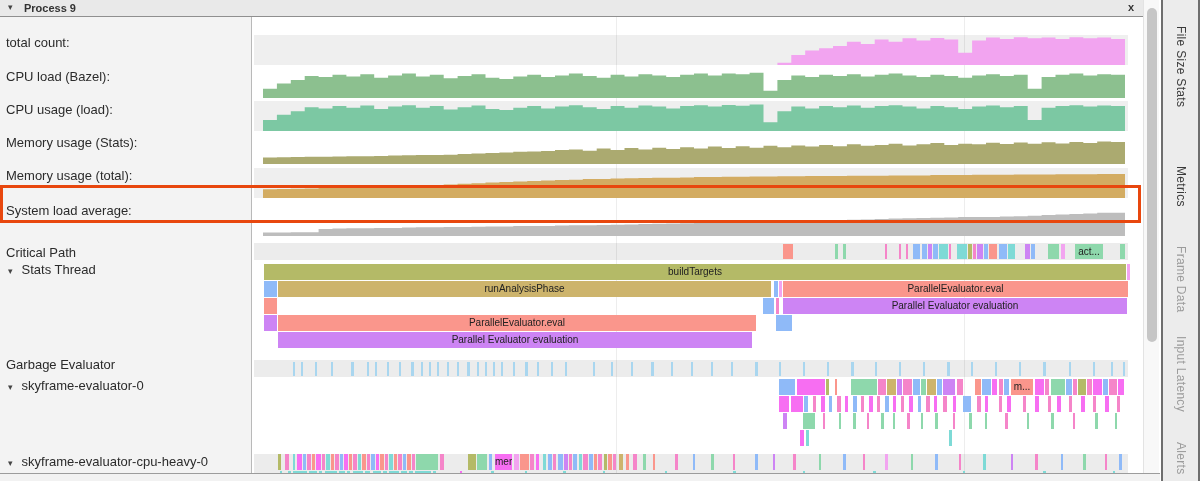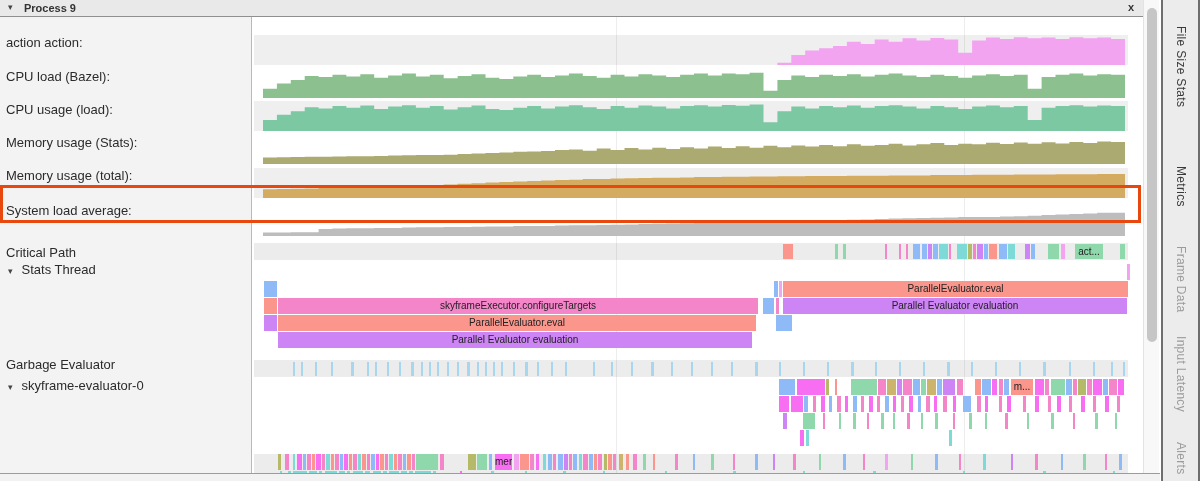--- a/index.html
+++ b/index.html
@@ -34,30 +34,31 @@
 <body>
 
 <div id="stage">
   <div class="abs" id="header">
     <span class="tri">▾</span>
     <span class="title">Process 9</span>
   </div>
   <span id="close-x">x</span>
 
   <div class="abs" id="label-panel">
-      <div class="row-label" style="top: 18px; left: 6px;"><span>action action:</span></div>
+      <div class="row-label" style="top: 18px; left: 6px;"><span>total count:</span></div>
       <div class="row-label" style="top: 52px; left: 6px;"><span>CPU load (Bazel):</span></div>
       <div class="row-label" style="top: 85px; left: 6px;"><span>CPU usage (load):</span></div>
       <div class="row-label" style="top: 118px; left: 6px;"><span>Memory usage (Stats):</span></div>
       <div class="row-label" style="top: 151px; left: 6px;"><span>Memory usage (total):</span></div>
       <div class="row-label" style="top: 186px; left: 6px;"><span>System load average:</span></div>
       <div class="row-label" style="top: 228px; left: 6px;"><span>Critical Path</span></div>
       <div class="row-label" style="top: 245px; left: 8px;"><span class="arr">▾</span><span>Stats Thread</span></div>
       <div class="row-label" style="top: 340px; left: 6px;"><span>Garbage Evaluator</span></div>
       <div class="row-label" style="top: 361px; left: 8px;"><span class="arr">▾</span><span>skyframe-evaluator-0</span></div>
+      <div class="row-label" style="top: 437px; left: 8px;"><span class="arr">▾</span><span>skyframe-evaluator-cpu-heavy-0</span></div>
     </div>
 
   <div class="abs" id="timeline">
       <div class="band" style="top: 18px; height: 30px; background: rgb(239, 239, 239);"></div>
       <div class="band" style="top: 84px; height: 30px; background: rgb(239, 239, 239);"></div>
       <div class="band" style="top: 151px; height: 30px; background: rgb(239, 239, 239);"></div>
       <div class="band" style="top: 226px; height: 17px; background: rgb(236, 236, 236);"></div>
       <div class="band" style="top: 343px; height: 17px; background: rgb(236, 236, 236);"></div>
       <div class="band" style="top: 437px; height: 35px; background: rgb(236, 236, 236);"></div>
       <div class="gridline" style="left: 364px;"></div>
@@ -99,27 +100,28 @@
       <div class="slice" style="left: 732px; top: 227px; width: 4px; height: 15px; line-height: 15px; background: rgb(143, 186, 248);"></div>
       <div class="slice" style="left: 737px; top: 227px; width: 8px; height: 15px; line-height: 15px; background: rgb(250, 150, 140);"></div>
       <div class="slice" style="left: 747px; top: 227px; width: 8px; height: 15px; line-height: 15px; background: rgb(143, 186, 248);"></div>
       <div class="slice" style="left: 756px; top: 227px; width: 7px; height: 15px; line-height: 15px; background: rgb(126, 218, 214);"></div>
       <div class="slice" style="left: 773px; top: 227px; width: 5px; height: 15px; line-height: 15px; background: rgb(205, 132, 244);"></div>
       <div class="slice" style="left: 779px; top: 227px; width: 4px; height: 15px; line-height: 15px; background: rgb(143, 186, 248);"></div>
       <div class="slice" style="left: 796px; top: 227px; width: 11px; height: 15px; line-height: 15px; background: rgb(142, 216, 172);"></div>
       <div class="slice" style="left: 809px; top: 227px; width: 4px; height: 15px; line-height: 15px; background: rgb(242, 164, 240);"></div>
       <div class="slice" style="left: 823px; top: 227px; width: 28px; height: 15px; line-height: 15px; background: rgb(142, 216, 172);">act...</div>
       <div class="slice" style="left: 868px; top: 227px; width: 5px; height: 15px; line-height: 15px; background: rgb(142, 216, 172);"></div>
+      <div class="slice" style="left: 12px; top: 247px; width: 862px; height: 16px; line-height: 16px; background: rgb(180, 186, 103);">buildTargets</div>
       <div class="slice" style="left: 875px; top: 247px; width: 3px; height: 16px; line-height: 16px; background: rgb(242, 164, 240);"></div>
       <div class="slice" style="left: 12px; top: 264px; width: 13px; height: 16px; line-height: 16px; background: rgb(143, 186, 248);"></div>
+      <div class="slice" style="left: 26px; top: 264px; width: 493px; height: 16px; line-height: 16px; background: rgb(205, 180, 108);">runAnalysisPhase</div>
       <div class="slice" style="left: 522px; top: 264px; width: 4px; height: 16px; line-height: 16px; background: rgb(143, 186, 248);"></div>
       <div class="slice" style="left: 527px; top: 264px; width: 3px; height: 16px; line-height: 16px; background: rgb(242, 164, 240);"></div>
       <div class="slice" style="left: 531px; top: 264px; width: 345px; height: 16px; line-height: 16px; background: rgb(250, 150, 140);">ParallelEvaluator.eval</div>
       <div class="slice" style="left: 12px; top: 281px; width: 13px; height: 16px; line-height: 16px; background: rgb(250, 150, 140);"></div>
-      <div class="slice" style="left: 26px; top: 281px; width: 480px; height: 16px; line-height: 16px; background: rgb(245, 133, 201);">skyframeExecutor.configureTargets</div>
       <div class="slice" style="left: 511px; top: 281px; width: 11px; height: 16px; line-height: 16px; background: rgb(143, 186, 248);"></div>
       <div class="slice" style="left: 524px; top: 281px; width: 3px; height: 16px; line-height: 16px; background: rgb(245, 133, 201);"></div>
       <div class="slice" style="left: 531px; top: 281px; width: 344px; height: 16px; line-height: 16px; background: rgb(205, 132, 244);">Parallel Evaluator evaluation</div>
       <div class="slice" style="left: 12px; top: 298px; width: 13px; height: 16px; line-height: 16px; background: rgb(205, 132, 244);"></div>
       <div class="slice" style="left: 26px; top: 298px; width: 478px; height: 16px; line-height: 16px; background: rgb(250, 150, 140);">ParallelEvaluator.eval</div>
       <div class="slice" style="left: 524px; top: 298px; width: 16px; height: 16px; line-height: 16px; background: rgb(143, 186, 248);"></div>
       <div class="slice" style="left: 26px; top: 315px; width: 474px; height: 16px; line-height: 16px; background: rgb(205, 132, 244);">Parallel Evaluator evaluation</div>
       <div class="slice" style="left: 41px; top: 345px; width: 2px; height: 14px; line-height: 14px; background: rgb(169, 214, 239);"></div>
       <div class="slice" style="left: 49px; top: 345px; width: 2px; height: 14px; line-height: 14px; background: rgb(169, 214, 239);"></div>
       <div class="slice" style="left: 63px; top: 345px; width: 2px; height: 14px; line-height: 14px; background: rgb(169, 214, 239);"></div>

